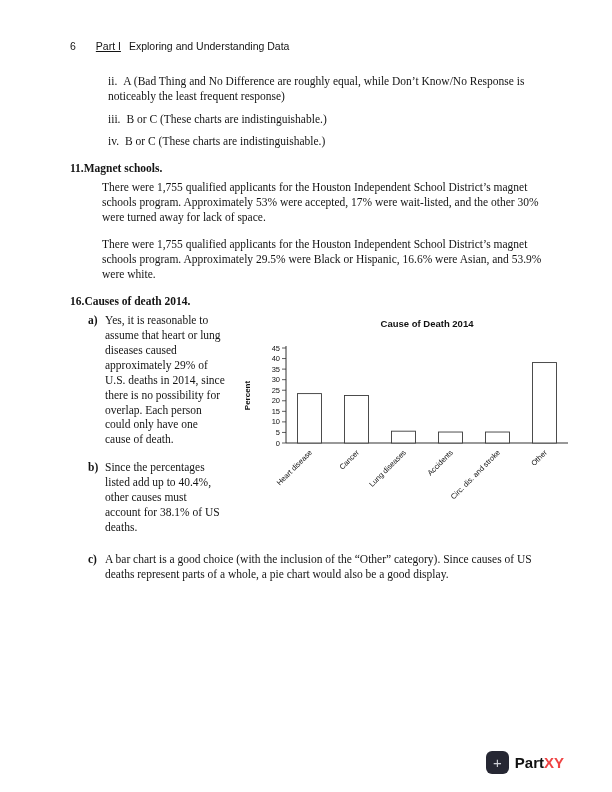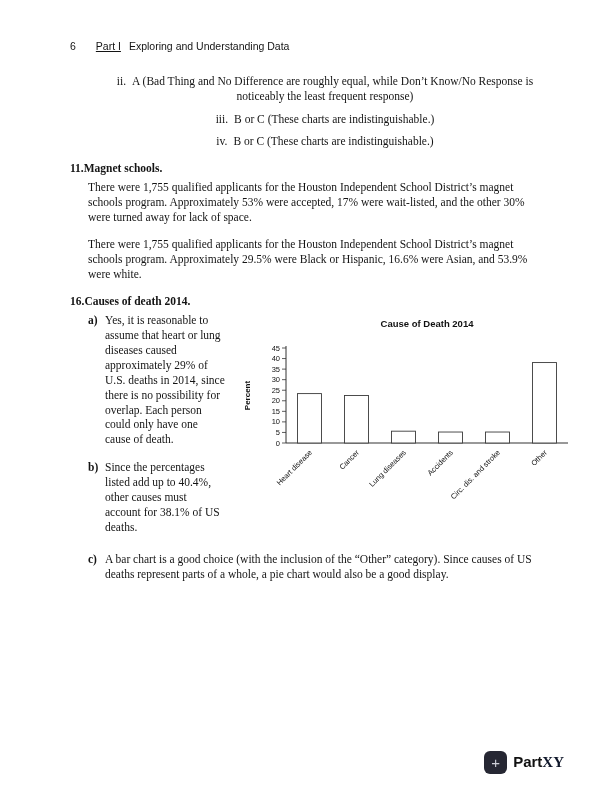--- a/index.html
+++ b/index.html
@@ -19,26 +19,26 @@
   .header {
     font-family:"Liberation Sans", sans-serif;
     font-size:10.5px;
     display:flex;
     align-items:baseline;
     margin-bottom:20px;
   }
   .header .pgno { margin-right:20px; }
   .header .part { margin-right:8px;text-decoration:underline; }
 
-  .subitem { margin:0 0 8px 38px;text-align:center; }
+  .subitem { margin:0 0 8px 38px; }
   .sub-label { margin-right:6px; }
 
   .item-heading { font-weight:bold; margin:12px 0 4px 0; }
   .item-no { }
-  .item-body { margin:0 0 12px 18px; }
+  .item-body { margin:0 0 12px 32px; }
 
   .row13 { display:flex; align-items:flex-start; margin-left:18px; }
   .ab-col { width:138px; flex:none; }
   .ab-item { display:flex; margin:0 0 13px 0; }
   .ab-label { font-weight:bold; width:17px; flex:none; }
   .ab-text { width:120px; }
 
   .chart-wrap { margin-left:10px; margin-top:0px; flex:none; }
   svg text { user-select:none; }
 
@@ -51,21 +51,21 @@
     font-family:"Liberation Sans", sans-serif;
     font-weight:bold; font-size:15px; color:#111;
   }
   .logo-badge {
     width:23px; height:23px; border-radius:6px;
     background:#262733; color:#cfd0d8;
     display:flex; align-items:center; justify-content:center;
     font-size:15px; font-weight:normal;
     margin-right:6px;
   }
-  .logo-xy { color:#0f172a;font-family:Liberation Serif, serif; }
+  .logo-xy { color:#ef4444; }
 </style>
 </head>
 <body>
 
 <div class="page">
 
   <div class="header">
     <span class="pgno">6</span>
     <span class="part">Part I</span>
     <span>Exploring and Understanding Data</span>

